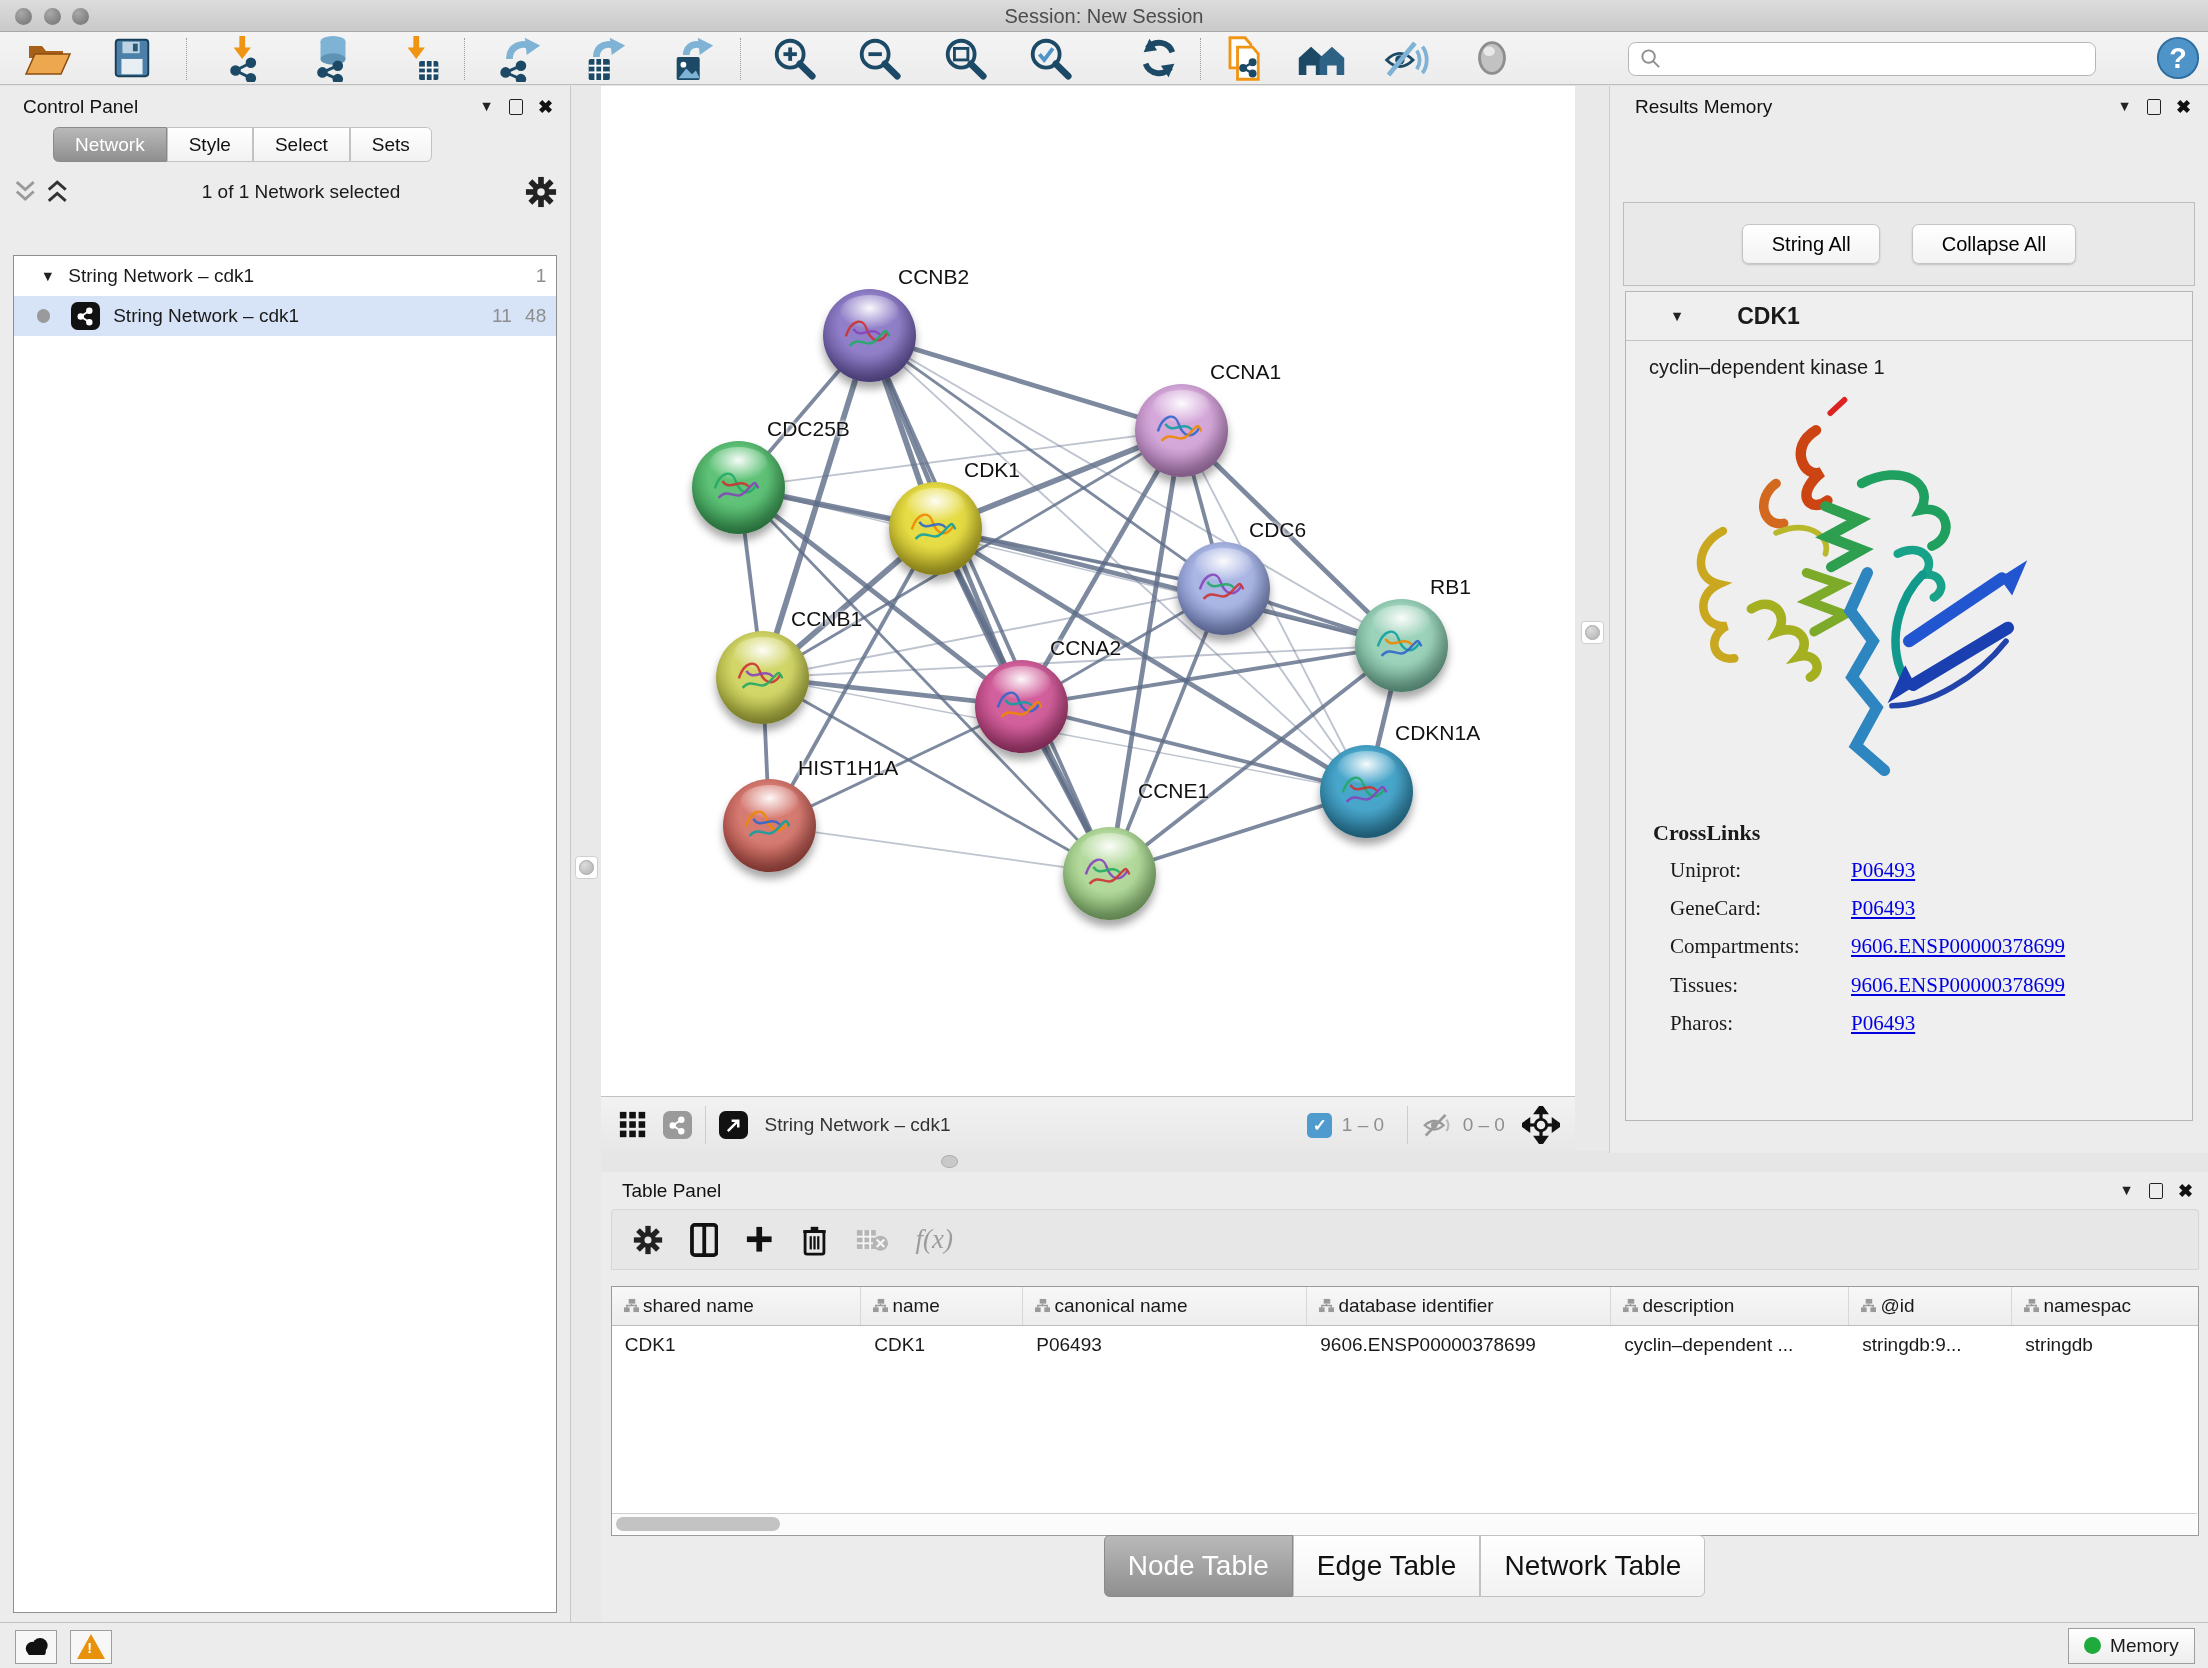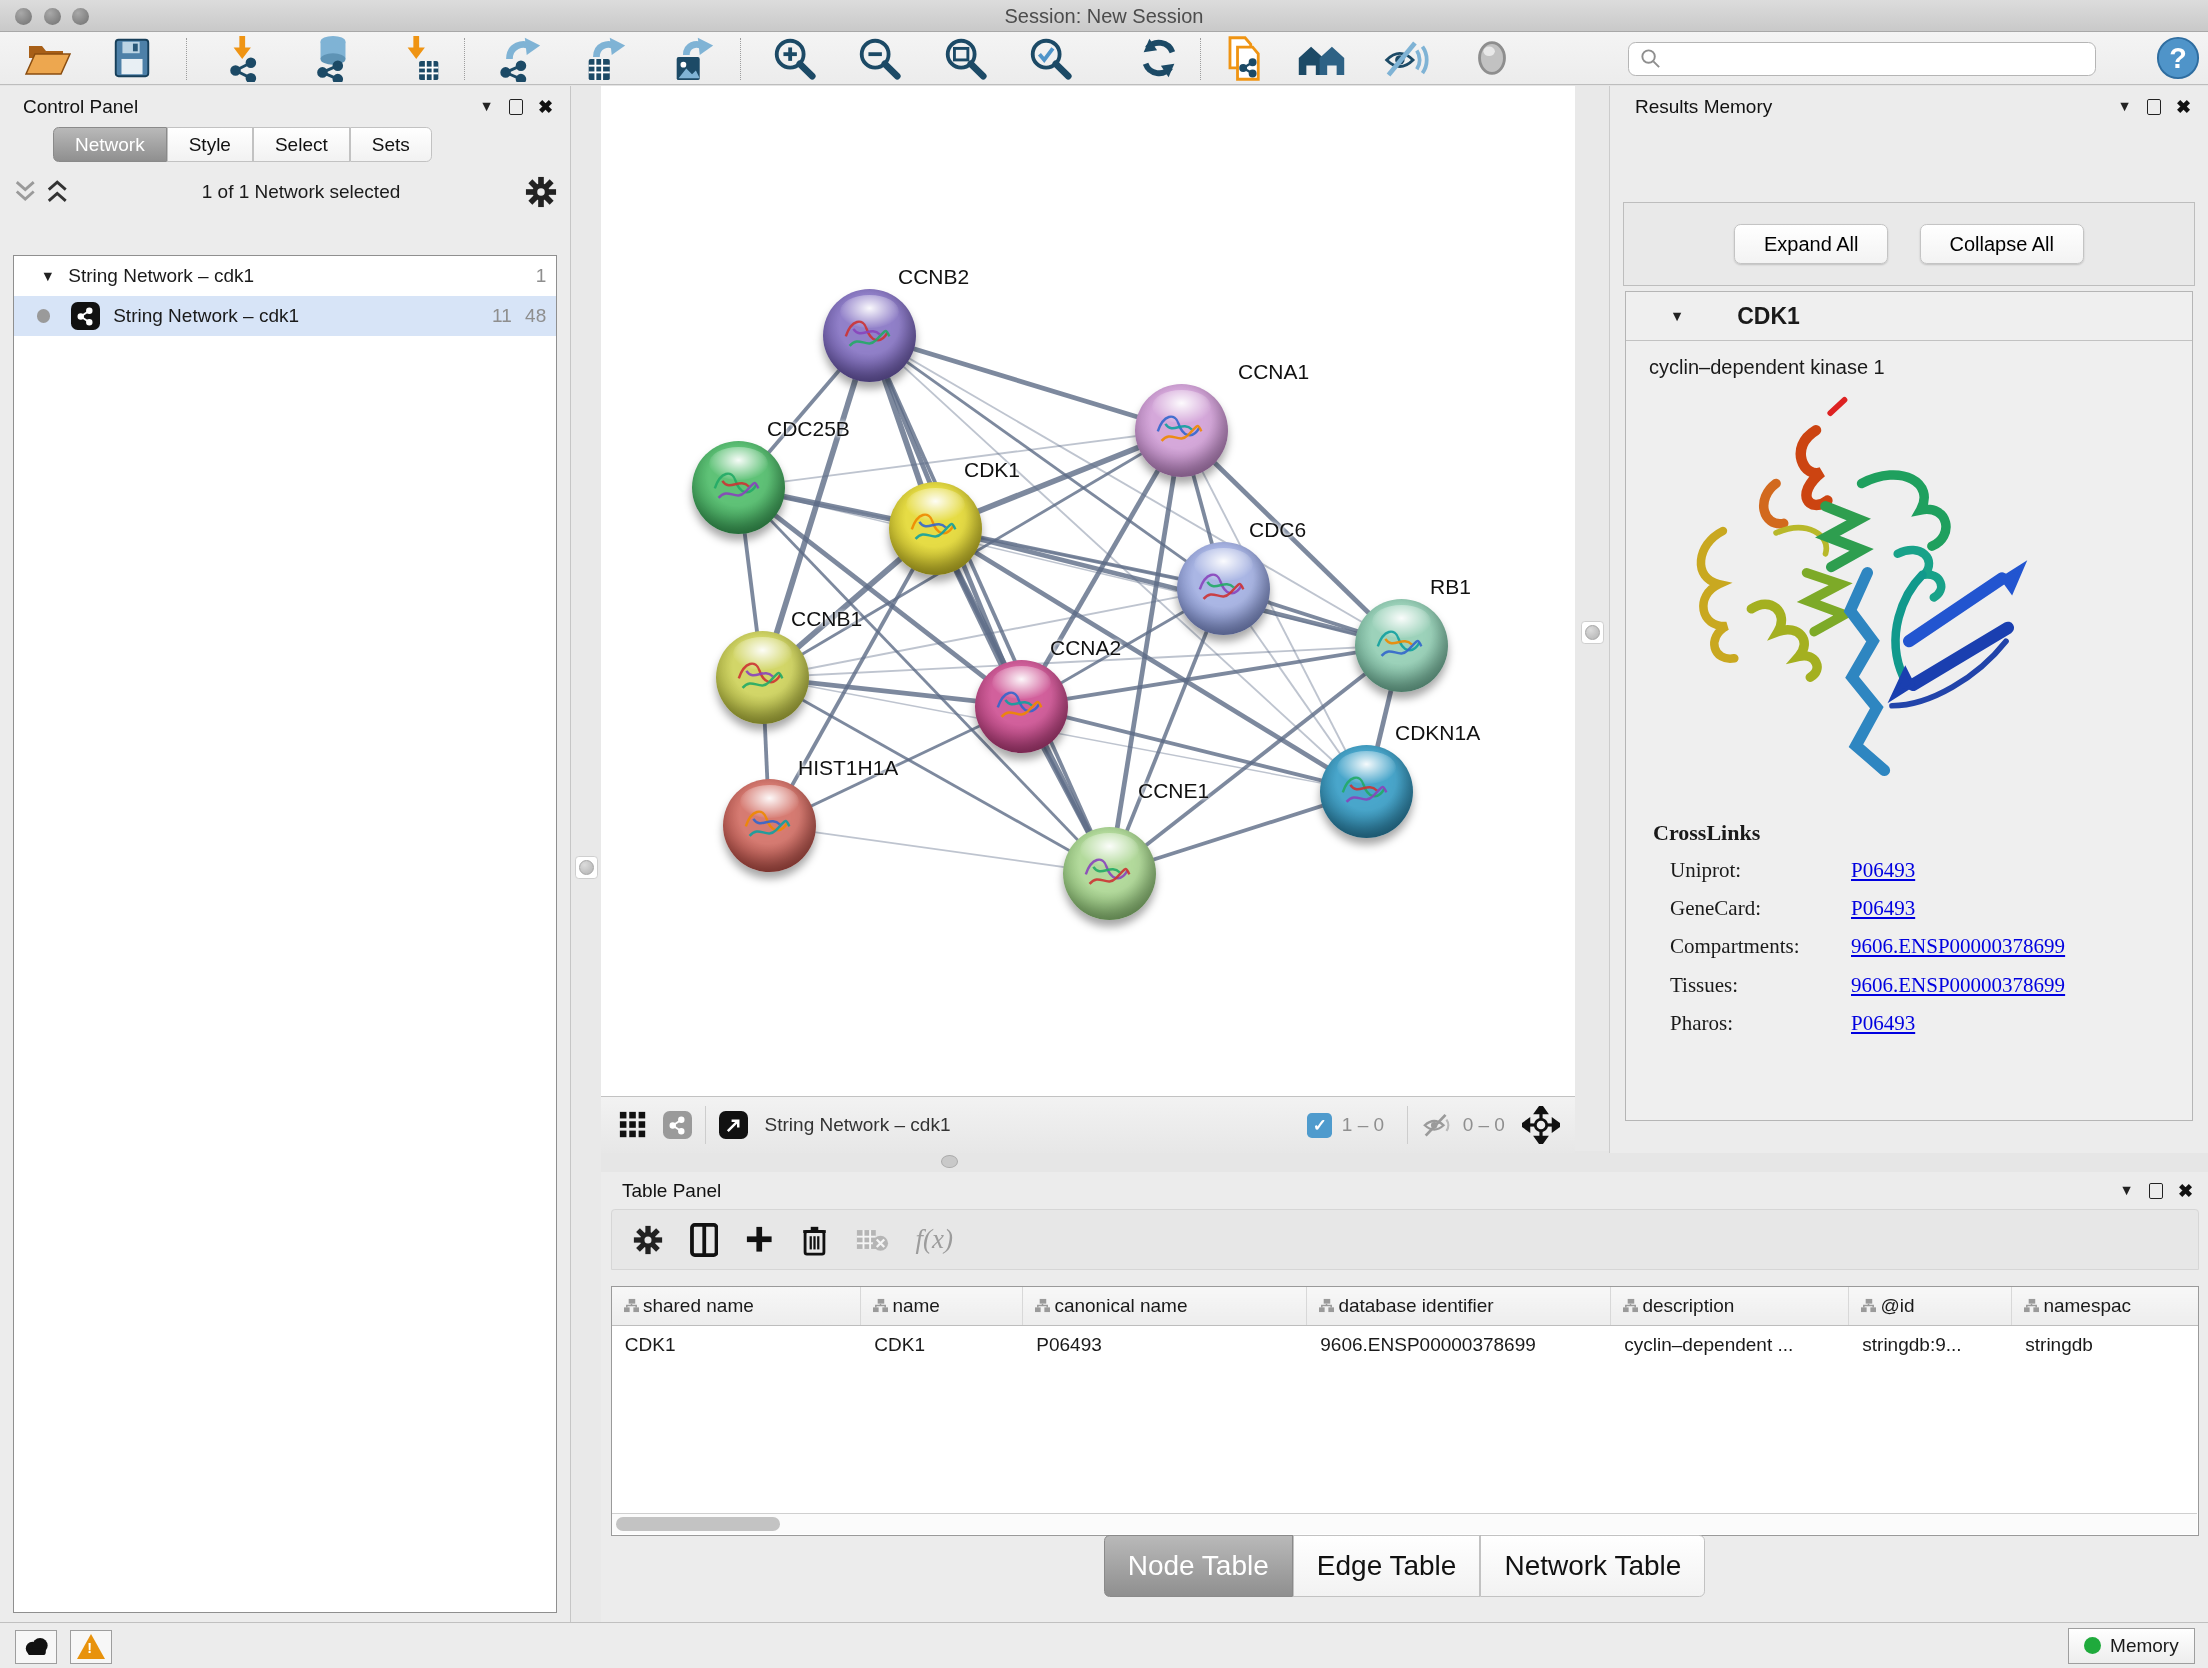--- a/index.html
+++ b/index.html
@@ -502,21 +502,21 @@
           </svg>
         </div>
         <div class="node-label" style="left: 297px; top: 179px;">CCNB2</div>
         <div class="node" style="left: 534px; top: 298px; background: radial-gradient(circle at 50% 38%, rgb(213, 168, 218) 40%, rgb(150, 98, 158) 96%);">
           <svg width="61" height="53" viewBox="0 0 64 56">
             <path d="M8 30 C14 12 26 10 30 22 S44 40 52 26" stroke="#3366cc" stroke-width="2.6" fill="none" opacity="0.9"></path>
             <path d="M12 40 C22 28 30 44 40 34 S50 20 54 30" stroke="#ee8800" stroke-width="2.6" fill="none" opacity="0.9"></path>
             <path d="M16 22 C24 34 34 18 44 28" stroke="#11a0a0" stroke-width="2.6" fill="none" opacity="0.9"></path>
           </svg>
         </div>
-        <div class="node-label" style="left: 609px; top: 274px; margin-left: 28px;">CCNA1</div>
+        <div class="node-label" style="left: 609px; top: 274px;">CCNA1</div>
         <div class="node" style="left: 91px; top: 355px; background: radial-gradient(circle at 50% 38%, rgb(95, 194, 119) 40%, rgb(31, 122, 58) 96%);">
           <svg width="61" height="53" viewBox="0 0 64 56">
             <path d="M8 30 C14 12 26 10 30 22 S44 40 52 26" stroke="#22aa66" stroke-width="2.6" fill="none" opacity="0.9"></path>
             <path d="M12 40 C22 28 30 44 40 34 S50 20 54 30" stroke="#8844bb" stroke-width="2.6" fill="none" opacity="0.9"></path>
             <path d="M16 22 C24 34 34 18 44 28" stroke="#cc3333" stroke-width="2.6" fill="none" opacity="0.9"></path>
           </svg>
         </div>
         <div class="node-label" style="left: 166px; top: 331px;">CDC25B</div>
         <div class="node" style="left: 288px; top: 396px; background: radial-gradient(circle at 50% 38%, rgb(230, 220, 69) 40%, rgb(154, 143, 16) 96%);">
           <svg width="61" height="53" viewBox="0 0 64 56">
@@ -644,21 +644,21 @@
 <div id="results-panel">
   <div id="rp-header">
     <span class="panel-title">Results Memory</span>
     <span class="panel-ctrls">
       <span class="tri">▼</span>
       <span class="floatbox"></span>
       <span class="closex">✖</span>
     </span>
   </div>
   <div id="rp-box1">
-    <button class="white-btn">Expand All</button>
+    <button class="white-btn">String All</button>
     <button class="white-btn">Collapse All</button>
   </div>
   <div id="rp-box2">
     <div id="cdk1-row">
       <span class="tri">▼</span>
       <span id="cdk1-name">CDK1</span>
     </div>
     <div id="protein-desc">cyclin–dependent kinase 1</div>
     <svg id="protein-img" width="380" height="409" viewBox="0 0 400 430">
       <g fill="none" stroke-linecap="round">

